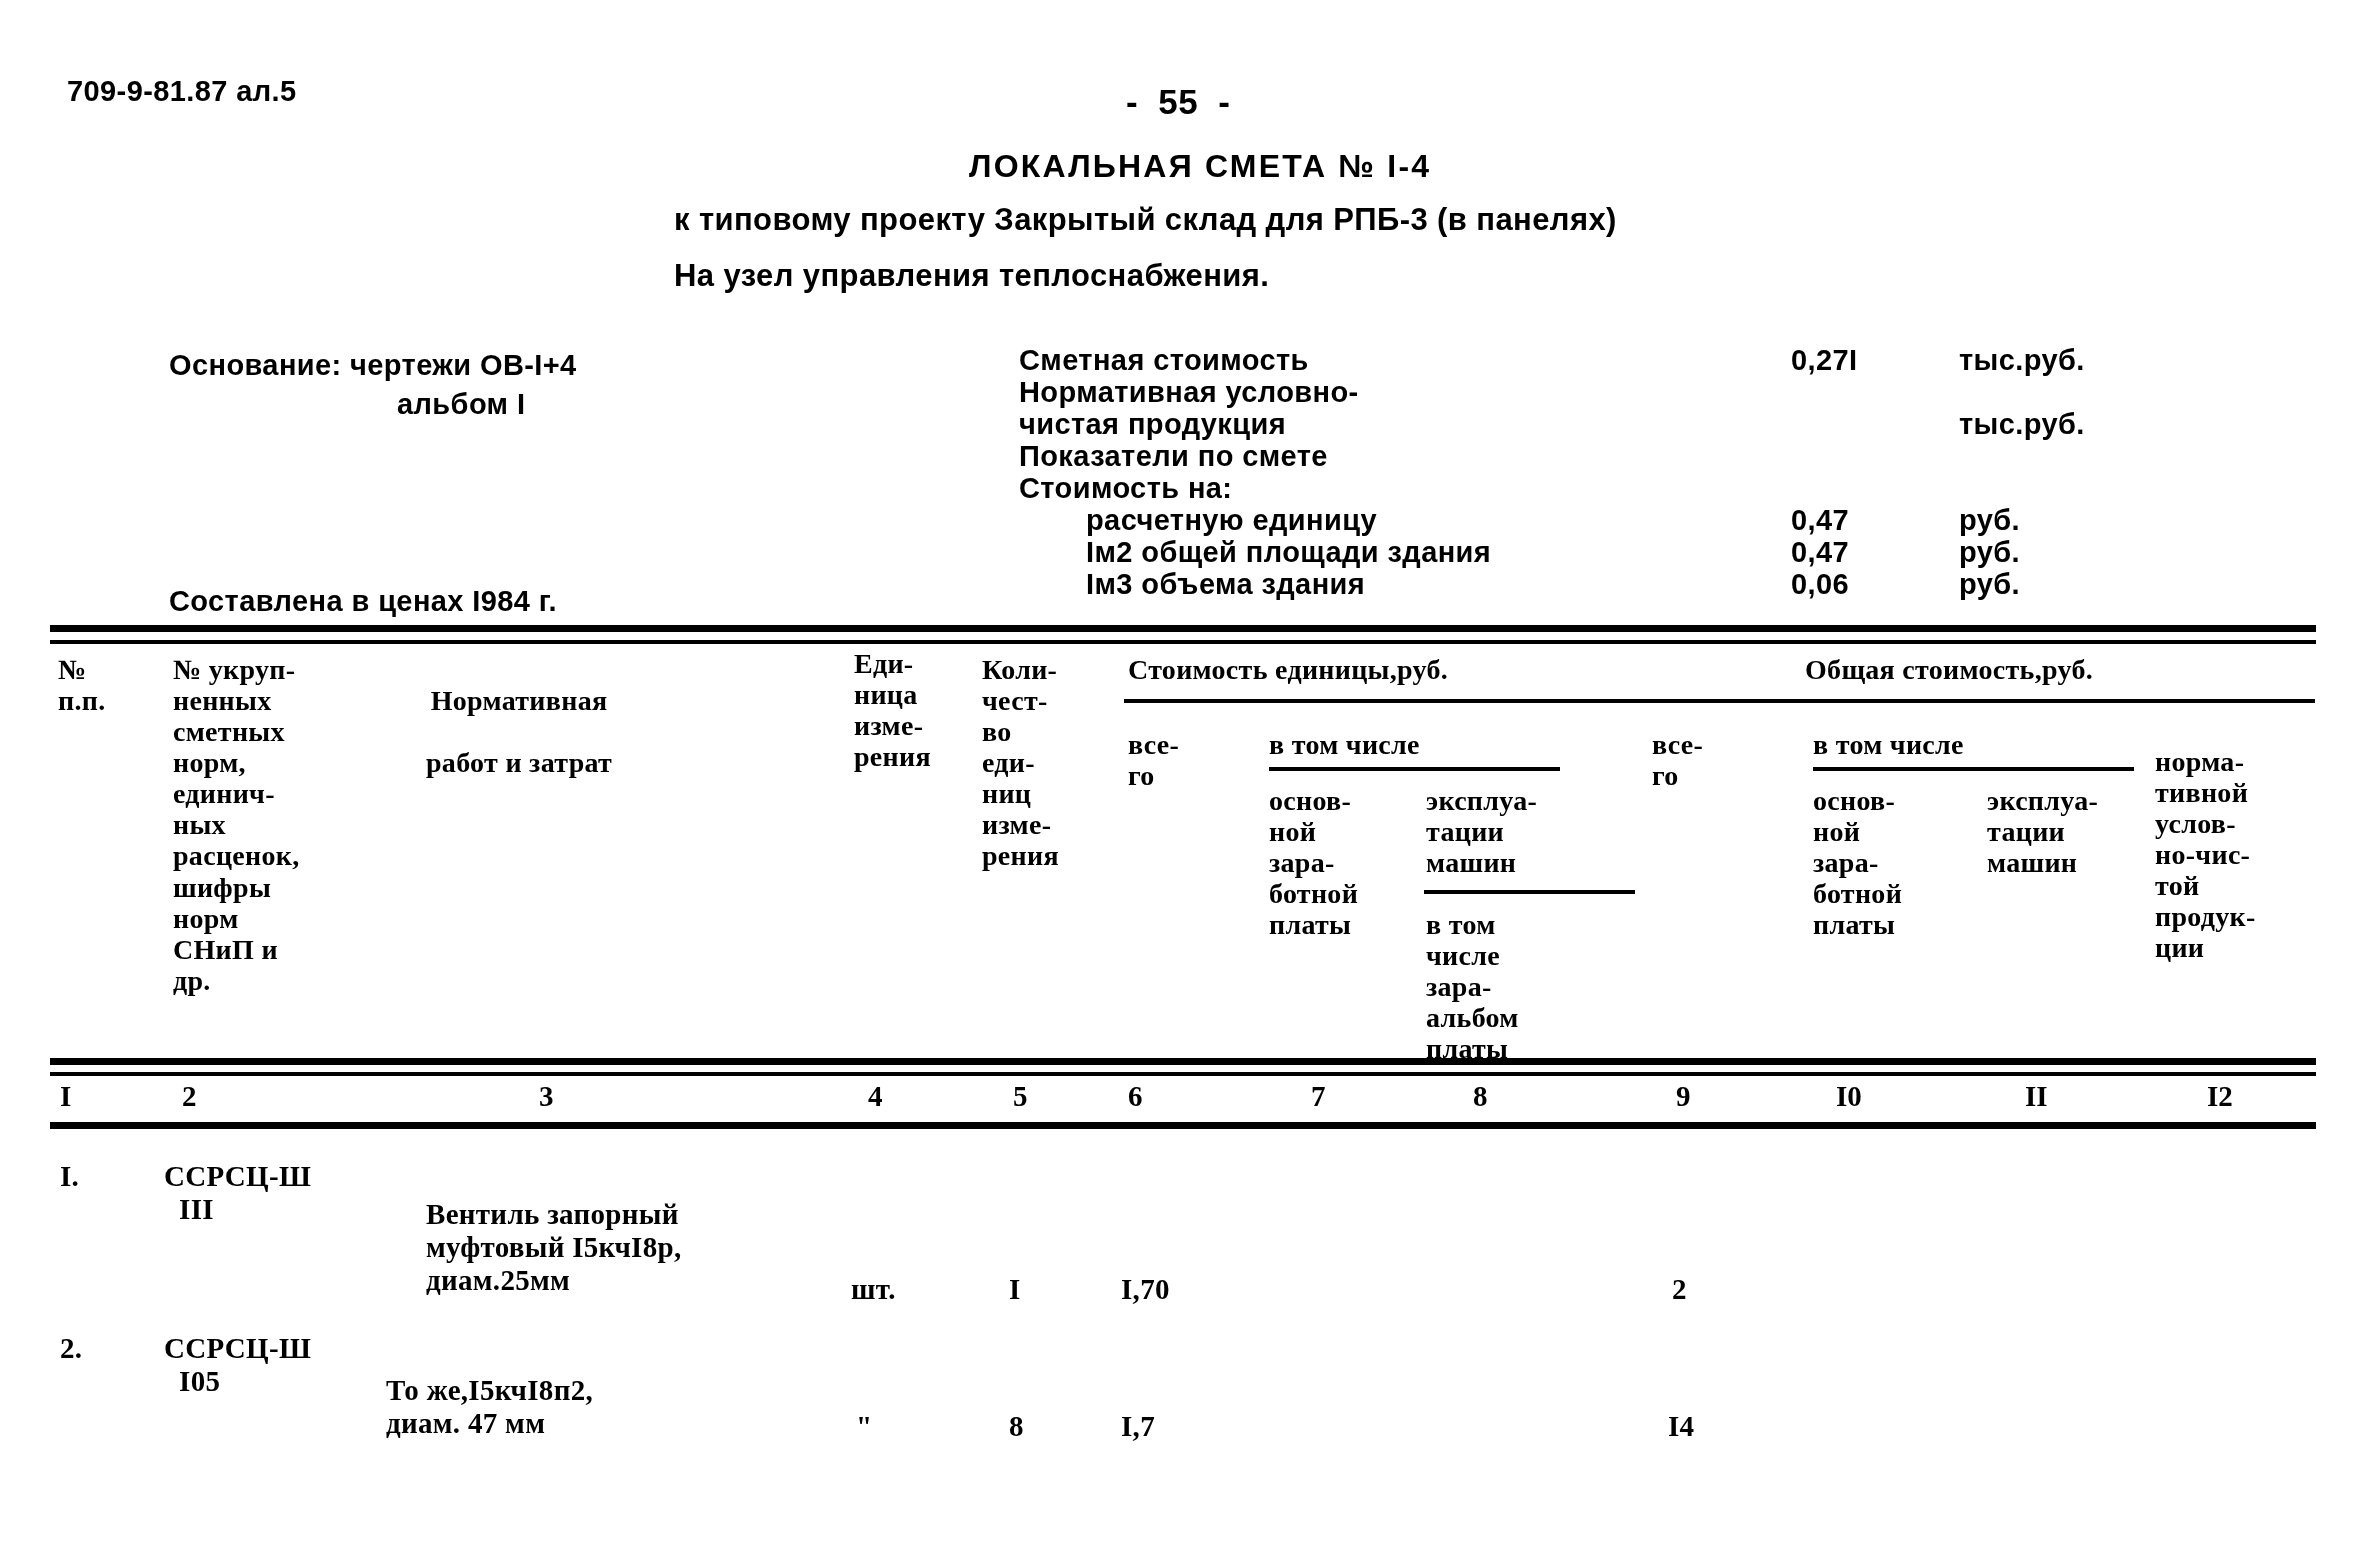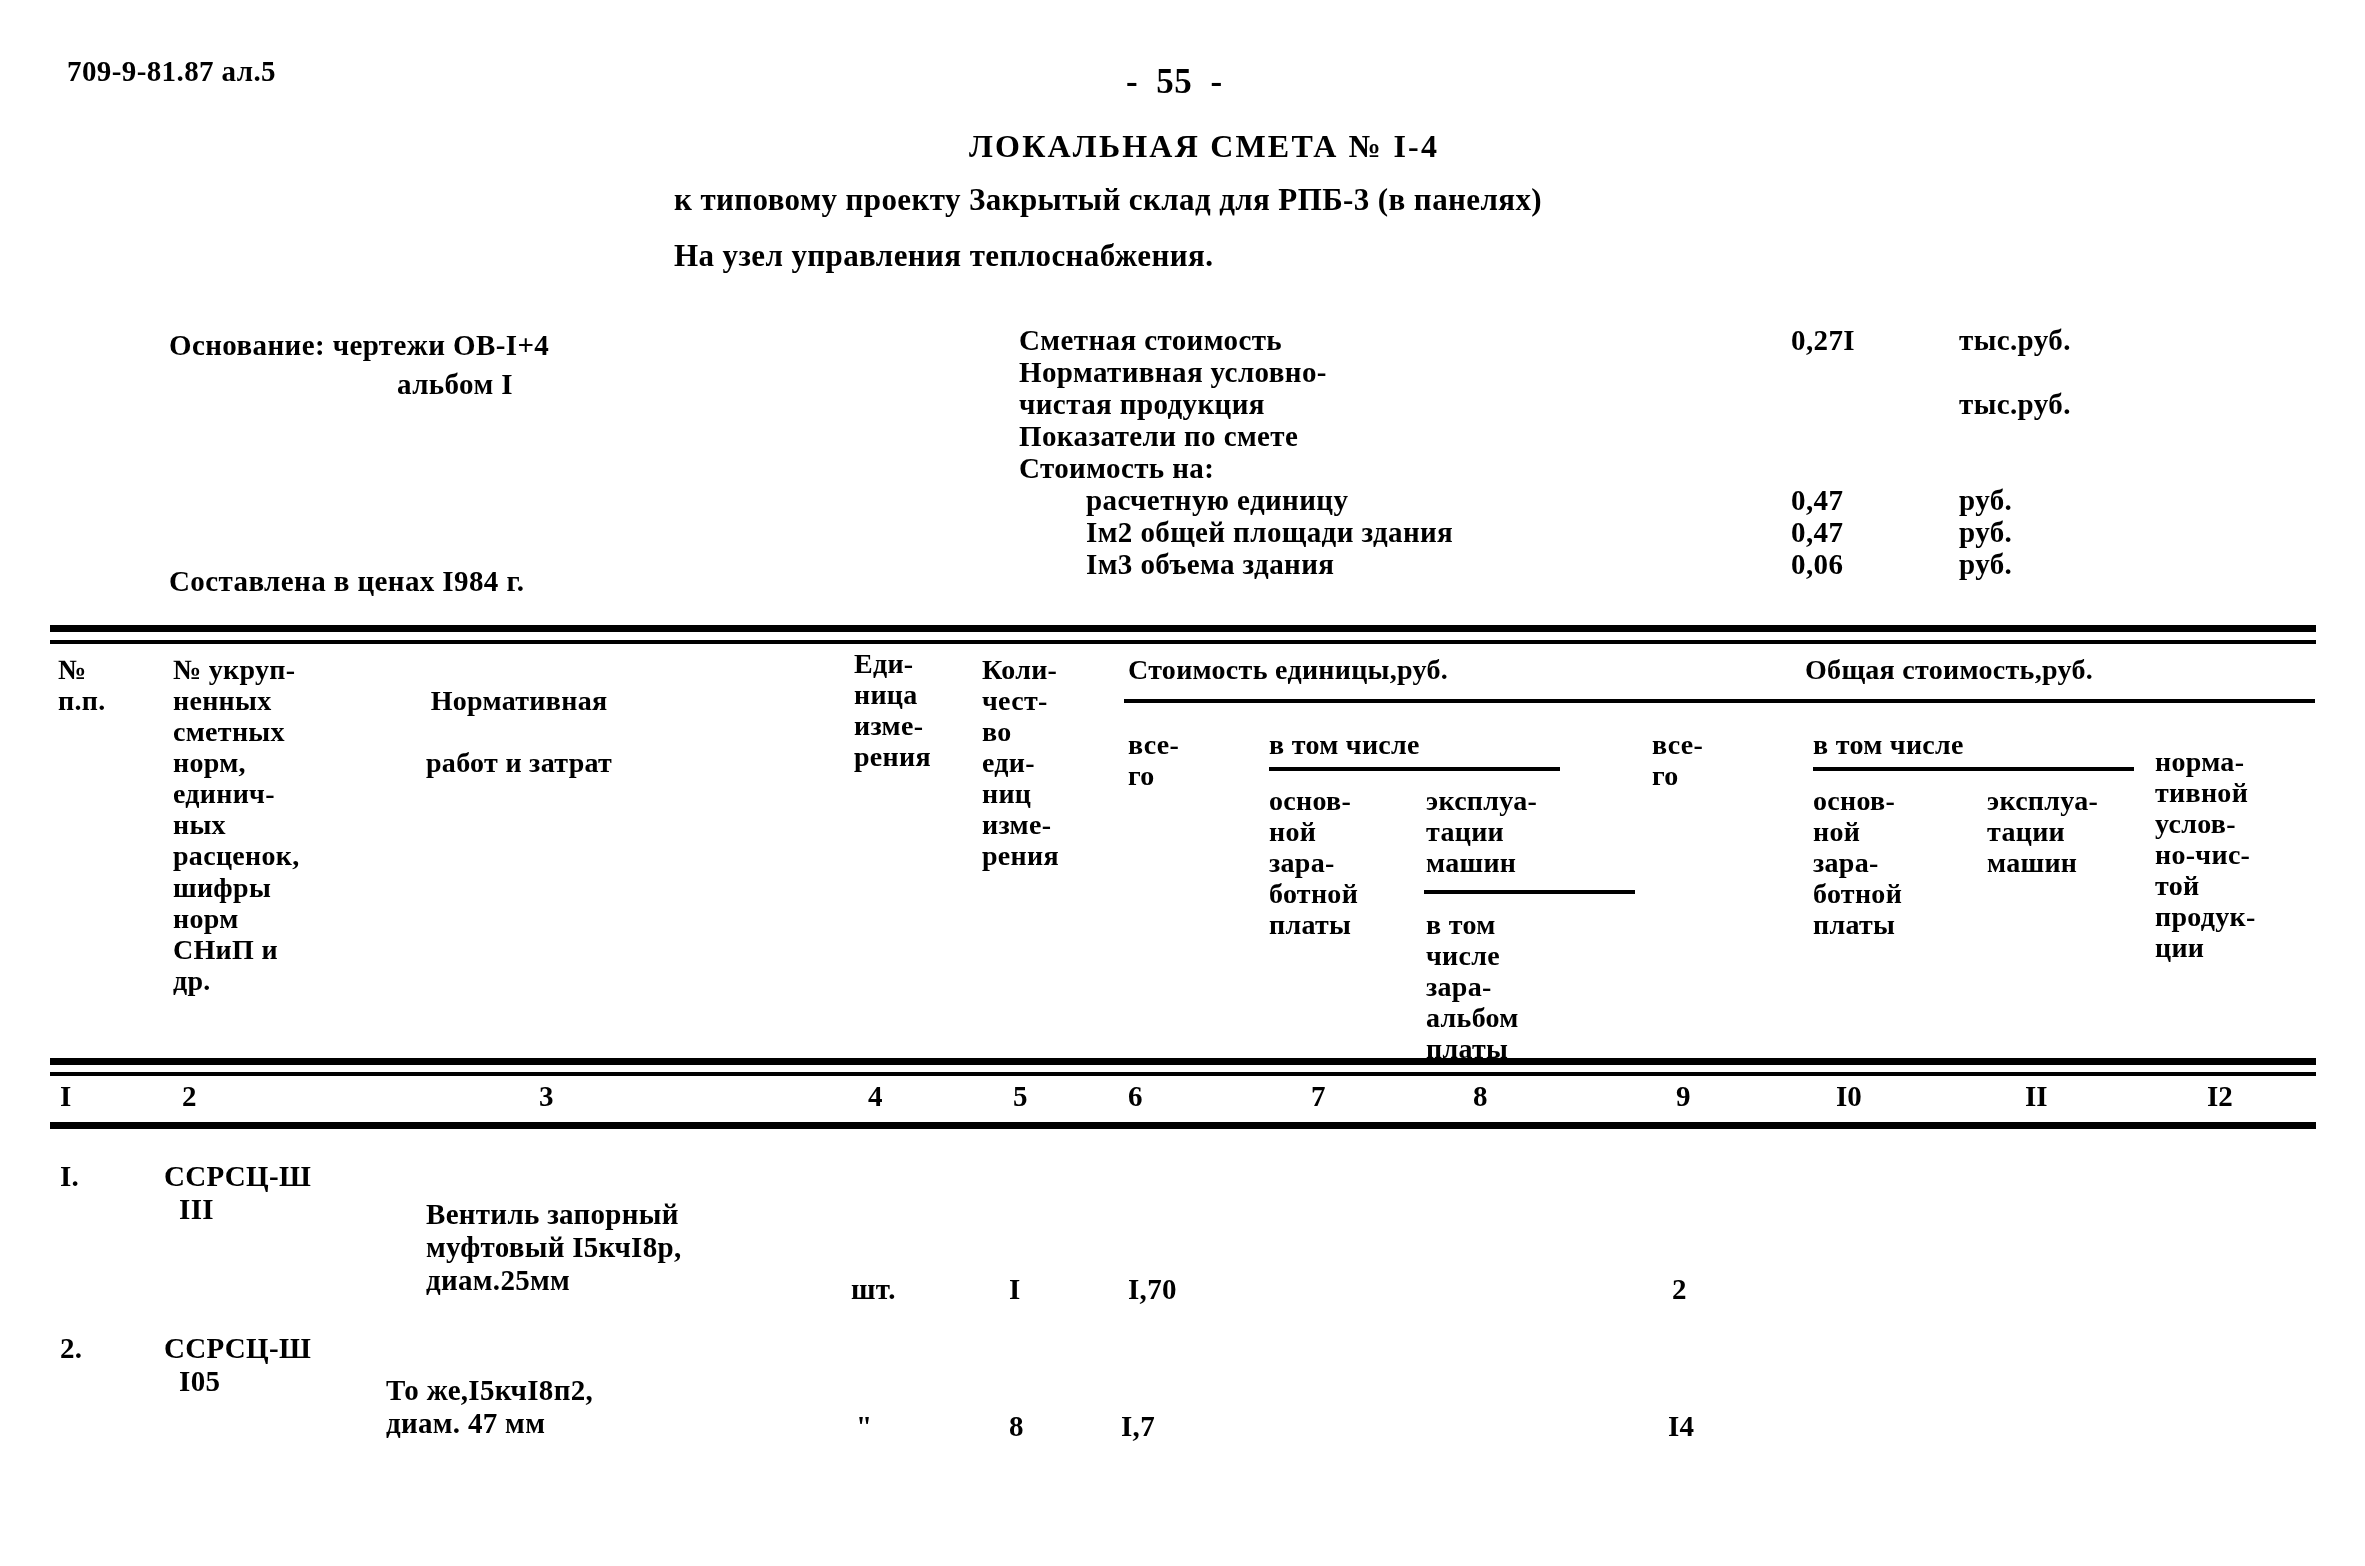--- a/index.html
+++ b/index.html
@@ -13,25 +13,26 @@
     height: 1566px;
     background: #ffffff;
     font-family: "Liberation Serif", "DejaVu Serif", serif;
     color: #000000;
     overflow: hidden;
   }
   .abs { position: absolute; }
 
   
   .tw {
-    font-family: Liberation Serif, serif;
+    font-family: Liberation Sans, sans-serif;
     font-weight: 700;
     letter-spacing: 0.4px;
     line-height: 1.02;
     white-space: pre;
+    margin-top: 20px;
   }
   .doc-code   { font-size: 29px; top: 57px; left: 67px; }
   .page-num   { font-size: 35px; top: 64px; left: 1126px; }
   .title-1    { font-size: 32px; top: 130px; left: 969px; letter-spacing: 2.2px; }
   .title-2    { font-size: 31px; top: 184px; left: 674px; }
   .title-3    { font-size: 31px; top: 240px; left: 674px; }
 
   .basis-lbl  { font-size: 29px; top: 331px; left: 169px; }
   .basis-2    { font-size: 29px; top: 370px; left: 397px; }
   .compiled   { font-size: 29px; top: 567px; left: 169px; }
@@ -210,21 +211,21 @@
 
   <div id="data-rows">
       <div class="cell" style="left: 60px; top: 1160px;">I.</div>
       <div class="cell" style="left: 164px; top: 1160px;">ССРСЦ-Ш
   III</div>
       <div class="cell" style="left: 386px; top: 1198px; margin-left: 40px;">Вентиль запорный
 муфтовый I5кчI8р,
 диам.25мм</div>
       <div class="cell" style="left: 851px; top: 1273px;">шт.</div>
       <div class="cell" style="left: 1009px; top: 1273px;">I</div>
-      <div class="cell" style="left: 1121px; top: 1273px; margin-left: 7px;">I,70</div>
+      <div class="cell" style="left: 1121px; top: 1273px;">I,70</div>
       <div class="cell" style="left: 1672px; top: 1273px;">2</div>
       <div class="cell" style="left: 60px; top: 1332px;">2.</div>
       <div class="cell" style="left: 164px; top: 1332px;">ССРСЦ-Ш
   I05</div>
       <div class="cell" style="left: 386px; top: 1374px;">То же,I5кчI8п2,
 диам. 47 мм</div>
       <div class="cell" style="left: 856px; top: 1410px;">"</div>
       <div class="cell" style="left: 1009px; top: 1410px;">8</div>
       <div class="cell" style="left: 1121px; top: 1410px;">I,7</div>
       <div class="cell" style="left: 1668px; top: 1410px;">I4</div>

